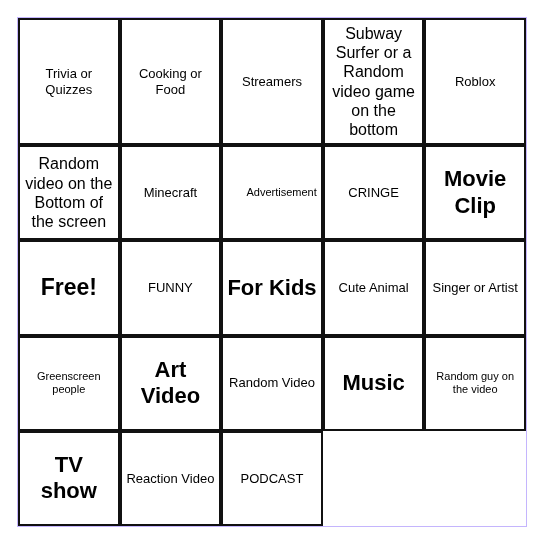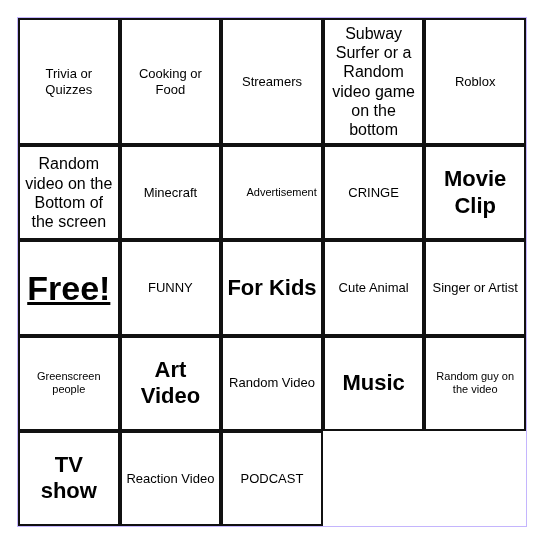--- a/index.html
+++ b/index.html
@@ -40,23 +40,22 @@
       font-weight: bold;
     }
     .cell.small-text {
       font-size: 11px;
       justify-content: flex-end;
     }
     .cell.xsmall-text {
       font-size: 16px;
     }
     .free-cell {
-      font-size: 34px;
+      font-size: 23px;
       font-weight: bold;
-      text-decoration: underline;
     }
   </style>
 </head>
 <body>
 
 <div class="bingo-container">
 <div class="cell">
       <span>Trivia or Quizzes</span>
     </div>
     <div class="cell">

